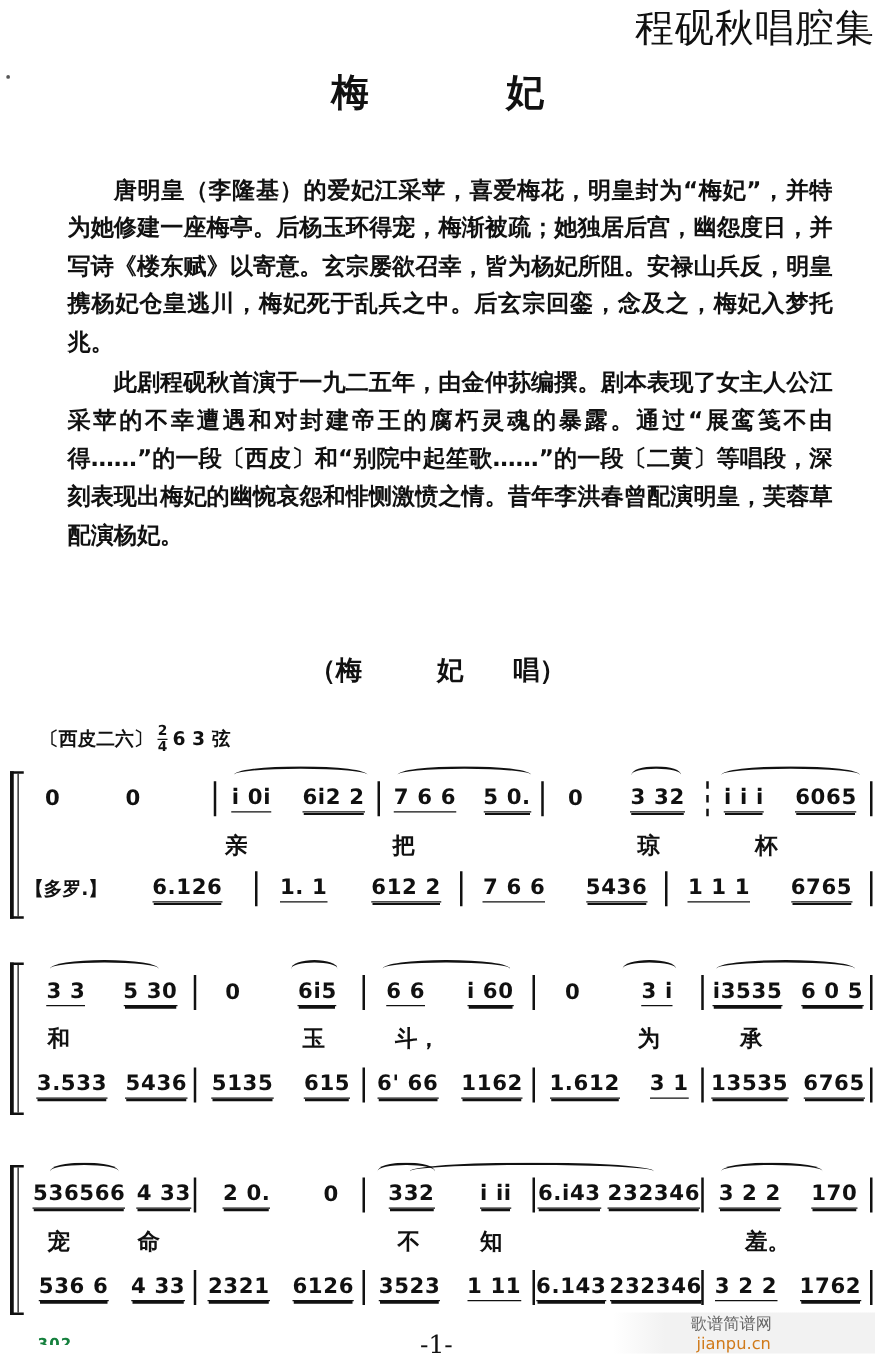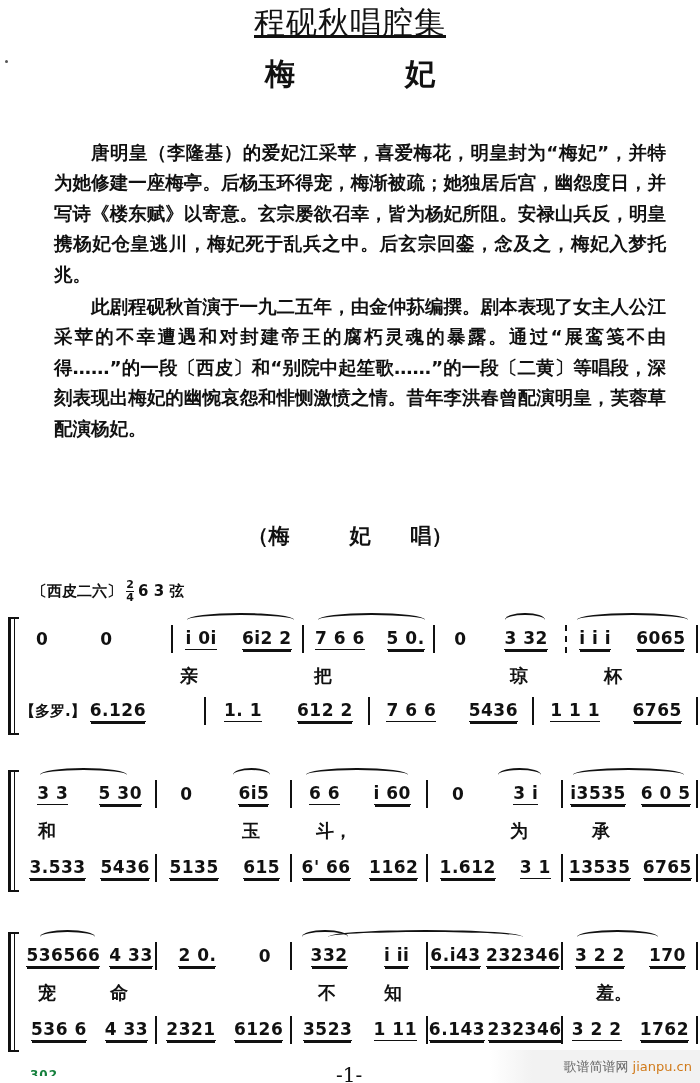--- a/index.html
+++ b/index.html
@@ -1,19 +1,19 @@
 <!DOCTYPE html>
 <html><head>
 <meta charset="utf-8">
 <style>
   html, body { margin: 0; padding: 0; background: #ffffff; }
   body { width: 700px; height: 1083px; position: relative; overflow: hidden;
          font-family: "DejaVu Serif", "Liberation Serif", serif; color: #111; }
-  .book-title { position: absolute; top: 2px; left: 0; width: 700px; text-align: center;
-         font-size: 31px; font-family: "DejaVu Serif", serif; letter-spacing: 1px; text-decoration: underline; }
+  .book-title { position: absolute; top: 2px; left: 0; width: 700px; text-align: right;
+         font-size: 31px; font-family: "DejaVu Serif", serif; letter-spacing: 1px; }
   .piece-title { position: absolute; top: 54px; left: 0; width: 700px; text-align: center;
          font-size: 30px; font-weight: bold; font-family: "DejaVu Sans", sans-serif; }
   .piece-title span { display: inline-block; }
   .piece-title .gap { width: 110px; }
   .intro { position: absolute; left: 54px; top: 138px; width: 612px;
          font-family: "DejaVu Sans", sans-serif; font-weight: bold; font-size: 18.5px;
          line-height: 30.4px; text-align: justify; }
   .intro p { margin: 0; text-indent: 2em; }
   .intro p + p { margin-top: 2px; }
   .singer { position: absolute; top: 522px; left: 0; width: 700px; text-align: center;
@@ -47,21 +47,21 @@
          border-radius: 50% 50% 0 0; }
   .label-dl { font-family: "DejaVu Sans", sans-serif; font-weight: bold; font-size: 15px; margin-left: 2px; margin-right: 4px; }
   .page-num { position: absolute; top: 1063px; left: 336px; font-size: 20px;
          font-family: "DejaVu Serif", serif; }
   .corner-num { position: absolute; top: 1068px; left: 30px; font-size: 12px; font-weight: bold;
          color: #15803d; font-family: "DejaVu Sans", sans-serif; letter-spacing: 1px;
          height: 8px; overflow: hidden; }
   .watermark { position: absolute; top: 1050px; left: 490px; width: 210px; height: 33px;
          background: linear-gradient(90deg, rgba(255,255,255,0), #f2f2f2 20%, #f2f2f2);
          font-family: "DejaVu Sans", sans-serif; font-size: 13px; color: #666;
-         display:flex; align-items:center; justify-content:flex-end; padding-right: 8px; box-sizing: border-box; }
+         display:flex; align-items:center; justify-content:flex-end; padding-right: 20px; box-sizing: border-box; flex-direction: column; }
   .watermark .latin { color: #d07a1a; margin-left: 4px; }
   .specks { position:absolute; left:5px; top:60px; width:3px; height:3px; background:#555; border-radius:50%; }
 </style>
 </head>
 <body>
 
 <div class="specks"></div>
 
 <div class="book-title">程砚秋唱腔集</div>
 
@@ -116,21 +116,21 @@
       <span class="note u2">6065</span>
     </div>
   </div>
   <div class="row lyr" style="top:44px;">
     <span class="lyric" style="left:158px">亲</span>
     <span class="lyric" style="left:292px">把</span>
     <span class="lyric" style="left:488px">琼</span>
     <span class="lyric" style="left:582px">杯</span>
   </div>
   <div class="row" style="top:78px;left:10px;">
-    <div class="measure first bar-end" style="justify-content:flex-start;">
+    <div class="measure first bar-end" style="justify-content:flex-start;gap:32px;">
       <span class="label-dl">【多罗.】</span>
       <span class="note u2" style="margin:0">6.126</span>
     </div>
     <div class="measure bar-end">
       <span class="note u1">1. 1</span>
       <span class="note u2">612 2</span>
     </div>
     <div class="measure bar-end">
       <span class="note u1">7 6 6</span>
       <span class="note u2">5436</span>

